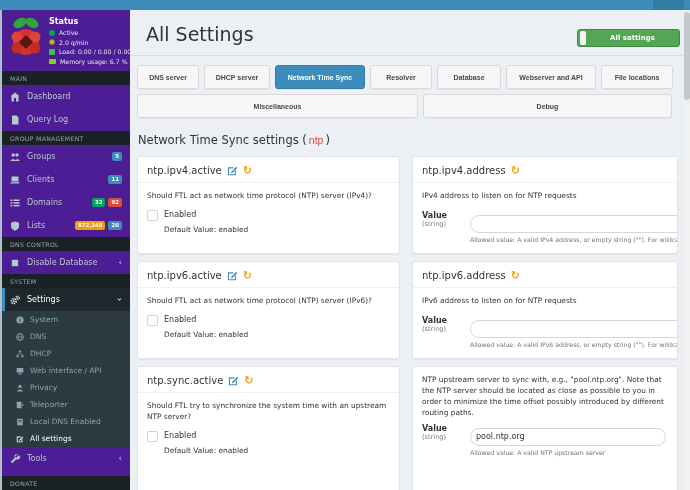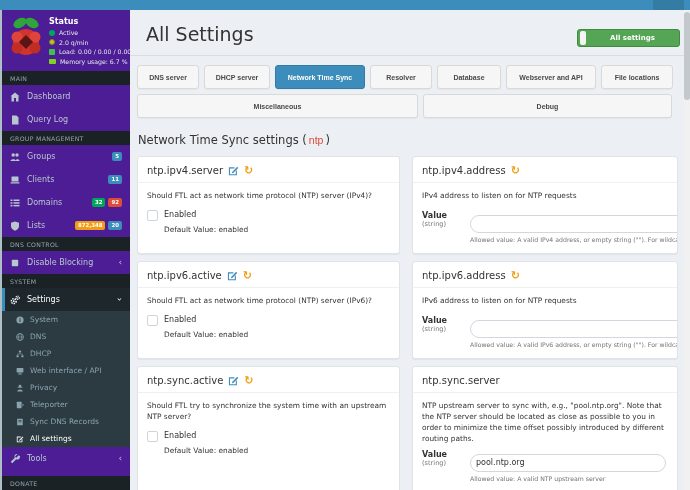--- a/index.html
+++ b/index.html
@@ -190,21 +190,21 @@
       <span class="badge" style="background: rgb(61, 141, 188);">20</span>
     </span>
   </div>
 
   <div class="sb-header">DNS CONTROL</div>
 
   <div class="sb-item">
     <svg viewBox="0 0 10 10">
         <rect x="1.8" y="1.8" width="6.4" height="6.4" rx="0.8"></rect>
       </svg>
-    <span>Disable Blocking</span>
+    <span>Disable Database</span>
     <span class="chev">‹</span>
   </div>
 
   <div class="sb-header">SYSTEM</div>
 
   <div class="sb-item active-parent">
     <svg viewBox="0 0 10 10">
         <circle cx="3.7" cy="6.2" r="2.4" fill="none" stroke="currentColor" stroke-width="1.5" stroke-dasharray="1.3 0.9" style="stroke:#fff"></circle>
         <circle cx="3.7" cy="6.2" r="0.9"></circle>
         <circle cx="7.6" cy="2.8" r="1.7" fill="none" stroke="currentColor" stroke-width="1.2" stroke-dasharray="1 0.8" style="stroke:#fff"></circle>
@@ -263,21 +263,21 @@
           <path d="M5.6 5 L9.4 5 M7.8 3.4 L9.4 5 L7.8 6.6" fill="none" stroke="currentColor" stroke-width="0.8" style="stroke:#8aa4af"></path>
         </svg>
       <span>Teleporter</span>
     </div>
     <div class="sub-item">
       <svg viewBox="0 0 10 10">
           <rect x="1.4" y="0.8" width="7" height="8.4" rx="0.6"></rect>
           <rect x="3" y="2.6" width="3.8" height="0.9" fill="#2c3b41"></rect>
           <rect x="3" y="4.4" width="3.8" height="0.9" fill="#2c3b41"></rect>
         </svg>
-      <span>Sync DNS Records</span>
+      <span>Local DNS Enabled</span>
     </div>
     <div class="sub-item active">
       <svg viewBox="0 0 10 10">
           <path d="M1 2 L6 2 L6 3 L2 3 L2 8 L7 8 L7 5 L8 5 L8 9 L1 9 Z"></path>
           <path d="M4 6.2 L8.2 1.8 L9.2 2.8 L5 7 L3.8 7.2 Z"></path>
         </svg>
       <span>All settings</span>
     </div>
   </div>
 
@@ -319,21 +319,21 @@
   </div>
 
   <div class="section-title">
     <span>Network Time Sync settings (</span><code>ntp</code><span>)</span>
   </div>
 
   <div class="cards">
 
     <div class="card h1">
       <div class="card-head">
-        <span class="card-title">ntp.ipv4.server</span>
+        <span class="card-title">ntp.ipv4.active</span>
         <svg class="icon-edit" viewBox="0 0 12 12">
             <path fill="#3d8dbc" d="M1 2.5 L7 2.5 L7 3.7 L2.2 3.7 L2.2 10 L8.5 10 L8.5 6 L9.7 6 L9.7 11.2 L1 11.2 Z"></path>
             <path fill="#3d8dbc" d="M4.6 7.5 L10 2 L11.2 3.2 L5.8 8.6 L4.3 9 Z"></path>
           </svg>
         <span class="icon-refresh">↻</span>
       </div>
       <div class="card-body">
         <div class="card-desc">Should FTL act as network time protocol (NTP) server (IPv4)?</div>
         <div class="check-row">
           <input type="checkbox" class="checkbox" style="">
@@ -415,23 +415,20 @@
         <div class="card-desc">Should FTL try to synchronize the system time with an upstream NTP server?</div>
         <div class="check-row">
           <input type="checkbox" class="checkbox" style="">
           <span class="check-label">Enabled</span>
         </div>
         <div class="default-note">Default Value: enabled</div>
       </div>
     </div>
 
     <div class="card h3">
-      <div class="card-head">
-        <span class="card-title">ntp.sync.server</span>
-      </div>
       <div class="card-body">
         <div class="card-desc">NTP upstream server to sync with, e.g., "pool.ntp.org". Note that the NTP server should be located as close as possible to you in order to minimize the time offset possibly introduced by different routing paths.</div>
         <div class="value-row" style="margin-top:6px;">
           <div class="value-col">
             <div class="value-label">Value</div>
             <div class="value-type">(string)</div>
           </div>
           <div class="input-col">
             <input class="text-input" type="text" value="pool.ntp.org" style="">
             <div class="helper">Allowed value: A valid NTP upstream server</div>

